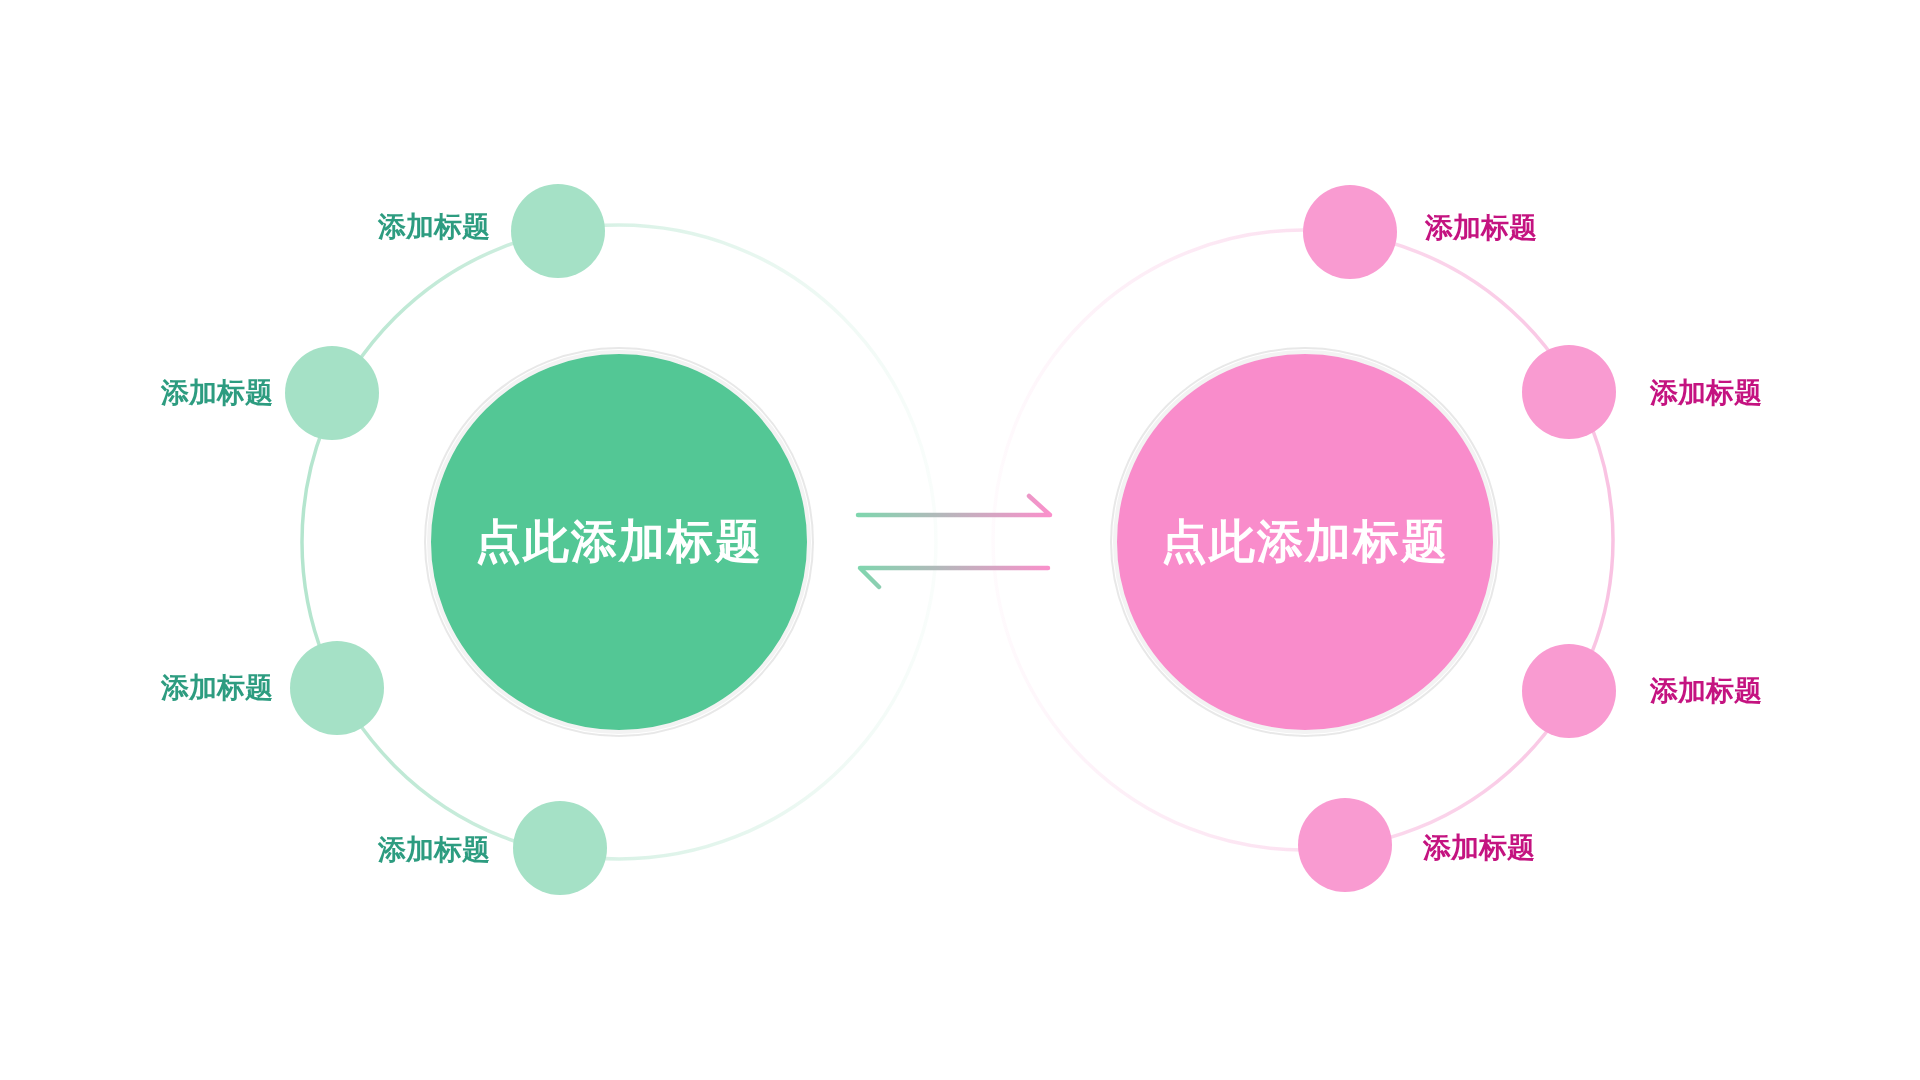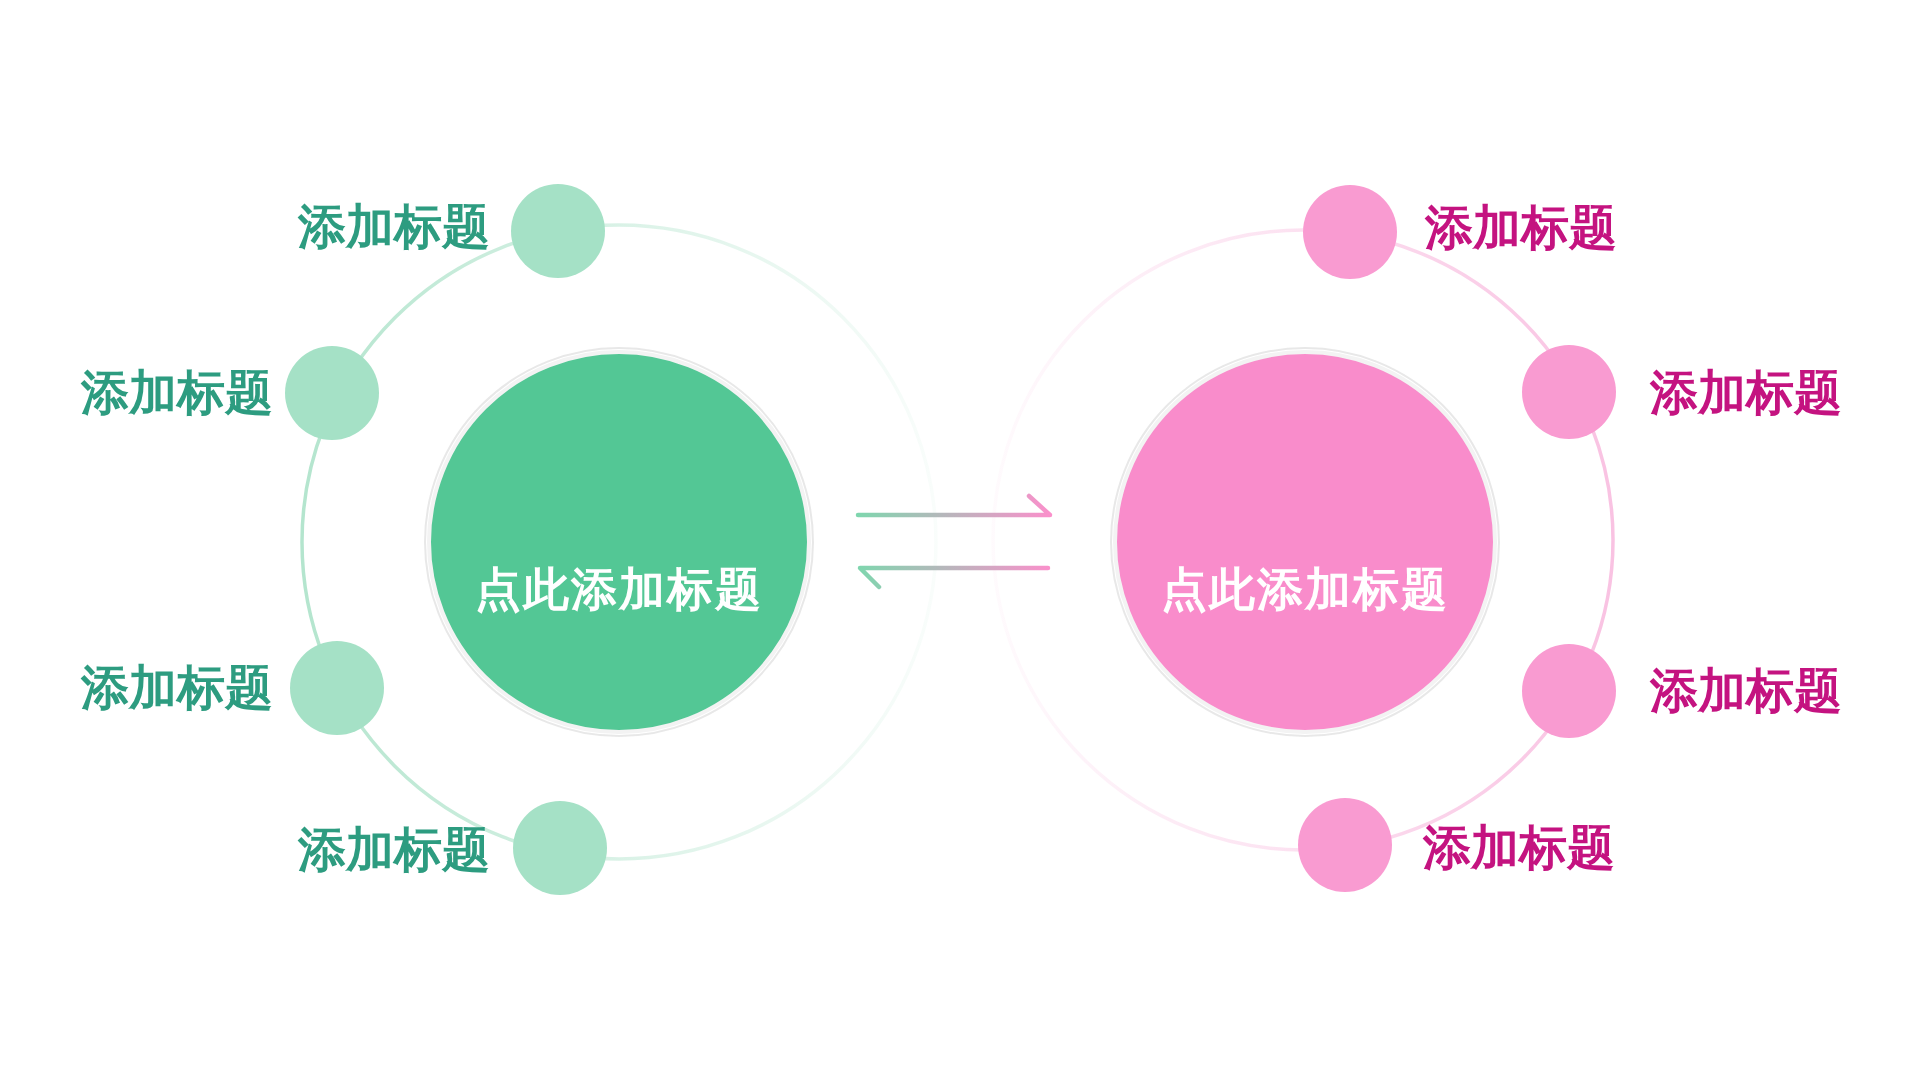--- a/index.html
+++ b/index.html
@@ -23,26 +23,25 @@
   .center-title {
     position: absolute;
     transform: translate(-50%, -50%);
     font-size: 46px;
     font-weight: bold;
     color: #ffffff;
     white-space: nowrap;
     letter-spacing: 2px;
     text-align: center;
     cursor: pointer;
-    margin-top: 48px;
   }
   .item-label {
     position: absolute;
     transform: translateY(-50%);
-    font-size: 48px;
+    font-size: 28px;
     font-weight: bold;
     white-space: nowrap;
     line-height: 1;
     cursor: pointer;
   }
   .item-label.green { color: #2d9c80; text-align: right; }
   .item-label.pink  { color: #c41380; text-align: left; }
 
   
   .lg-label-1 { right: 1430px; top: 227px; }

